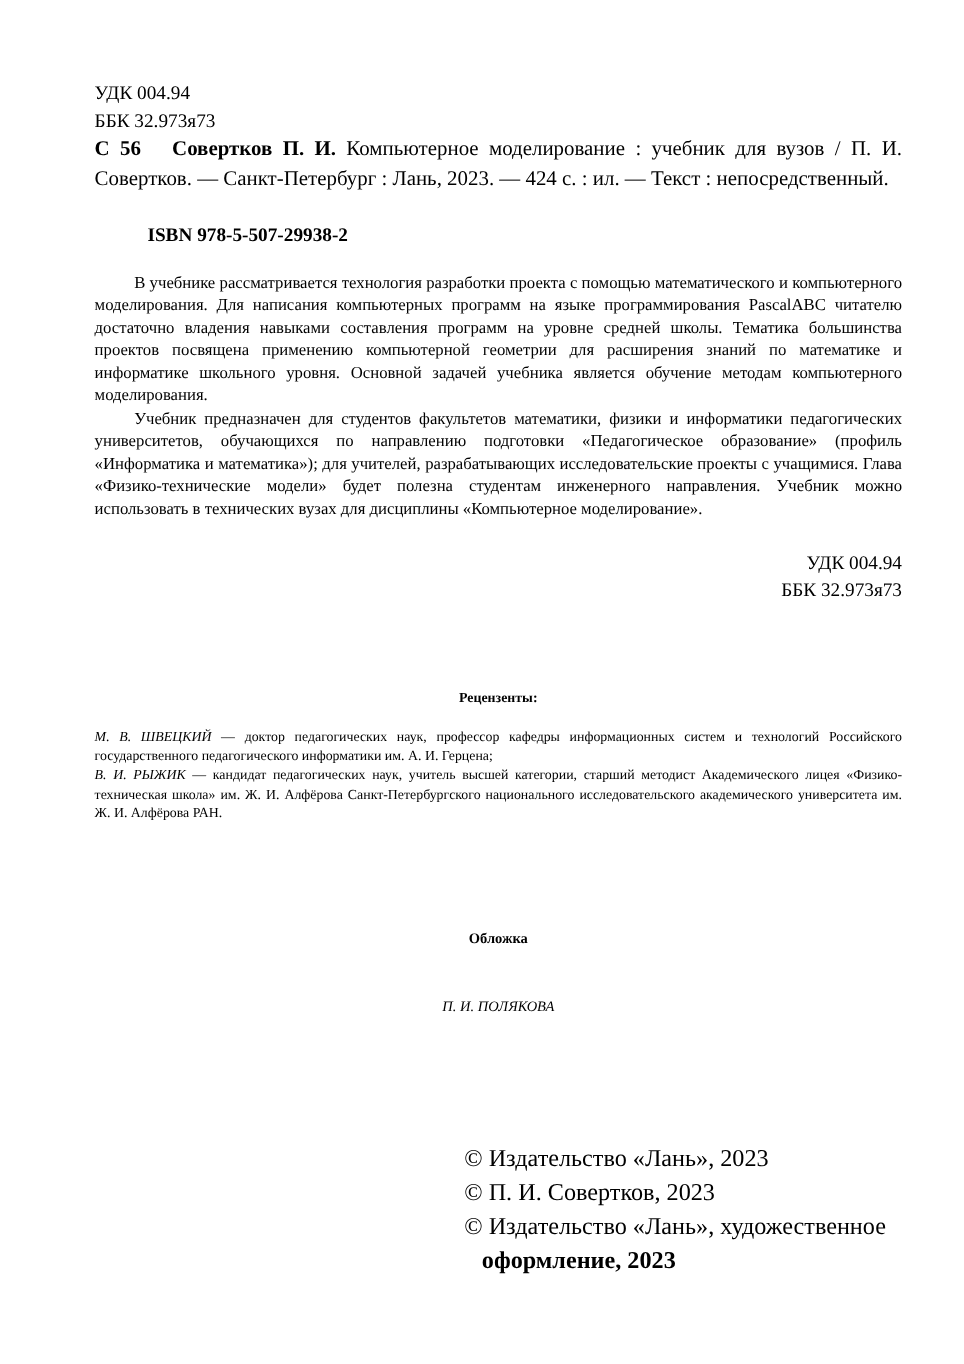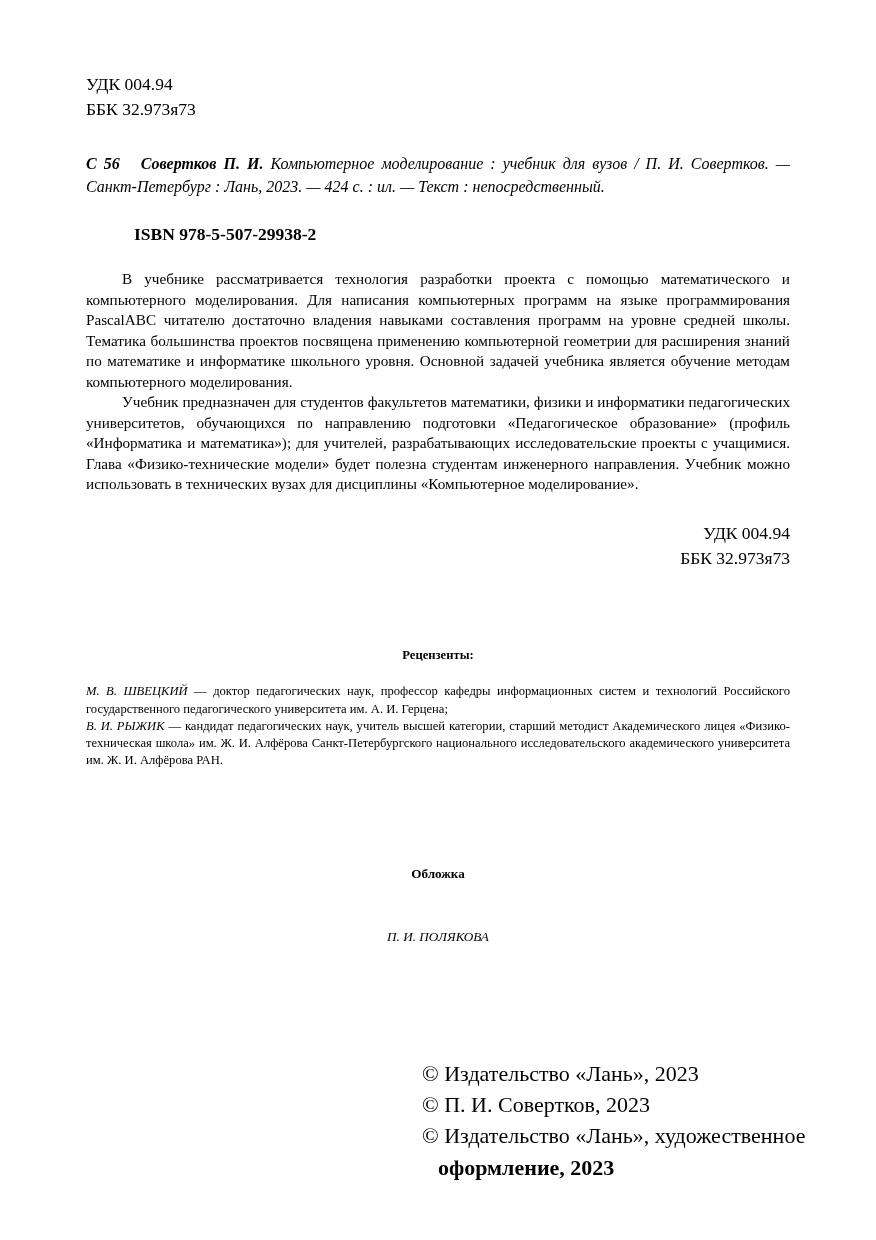--- a/index.html
+++ b/index.html
@@ -16,37 +16,35 @@
     position: relative;
     overflow: hidden;
   }
   .page {
     position: absolute;
     left: 0;
     top: 0;
     width: 876px;
     height: 1124px;
     box-sizing: border-box;
-    padding: 72px 86px 40px 86px;
+    padding: 72px 56px 40px 86px;
   }
   .udk-block {
     margin-top: 0;
     font-size: 17.5px;
     line-height: 1.42;
   }
   .udk-line {
     white-space: nowrap;
   }
   .cite-block {
-    margin-top: 30px;
-    font-size: 16px;
+    font-size: 19px;
     line-height: 1.45;
     text-align: justify;
     text-justify: inter-word;
-    font-style: italic;
   }
   .cite-block .code {
     font-weight: bold;
   }
   .cite-block .author {
     font-weight: bold;
   }
   .isbn {
     margin-top: 26px;
     margin-left: 48px;
@@ -141,21 +139,21 @@
   </div>
 
   <div class="udk-repeat">
     <div>УДК 004.94</div>
     <div>ББК 32.973я73</div>
   </div>
 
   <div class="reviewers-title">Рецензенты:</div>
 
   <div class="reviewers-body">
-    <p><span class="nm">М. В. ШВЕЦКИЙ</span><span> — доктор педагогических наук, профессор кафедры информационных систем и технологий Российского государственного педагогического университета им. А. И. Герцена;</span></p>
+    <p><span class="nm">М. В. ШВЕЦКИЙ</span><span> — доктор педагогических наук, профессор кафедры информационных систем и технологий Российского государственного педагогического информатики им. А. И. Герцена;</span></p>
     <p><span class="nm">В. И. РЫЖИК</span><span> — кандидат педагогических наук, учитель высшей категории, старший методист Академического лицея «Физико-техническая школа» им. Ж. И. Алфёрова Санкт-Петербургского национального исследовательского академического университета им. Ж. И. Алфёрова РАН.</span></p>
   </div>
 
   <div class="cover-block">
     <div class="cover-label">Обложка</div>
     <div class="cover-name">П. И. ПОЛЯКОВА</div>
   </div>
 
   <div class="copyright-block">
     <div>© Издательство «Лань», 2023</div>

